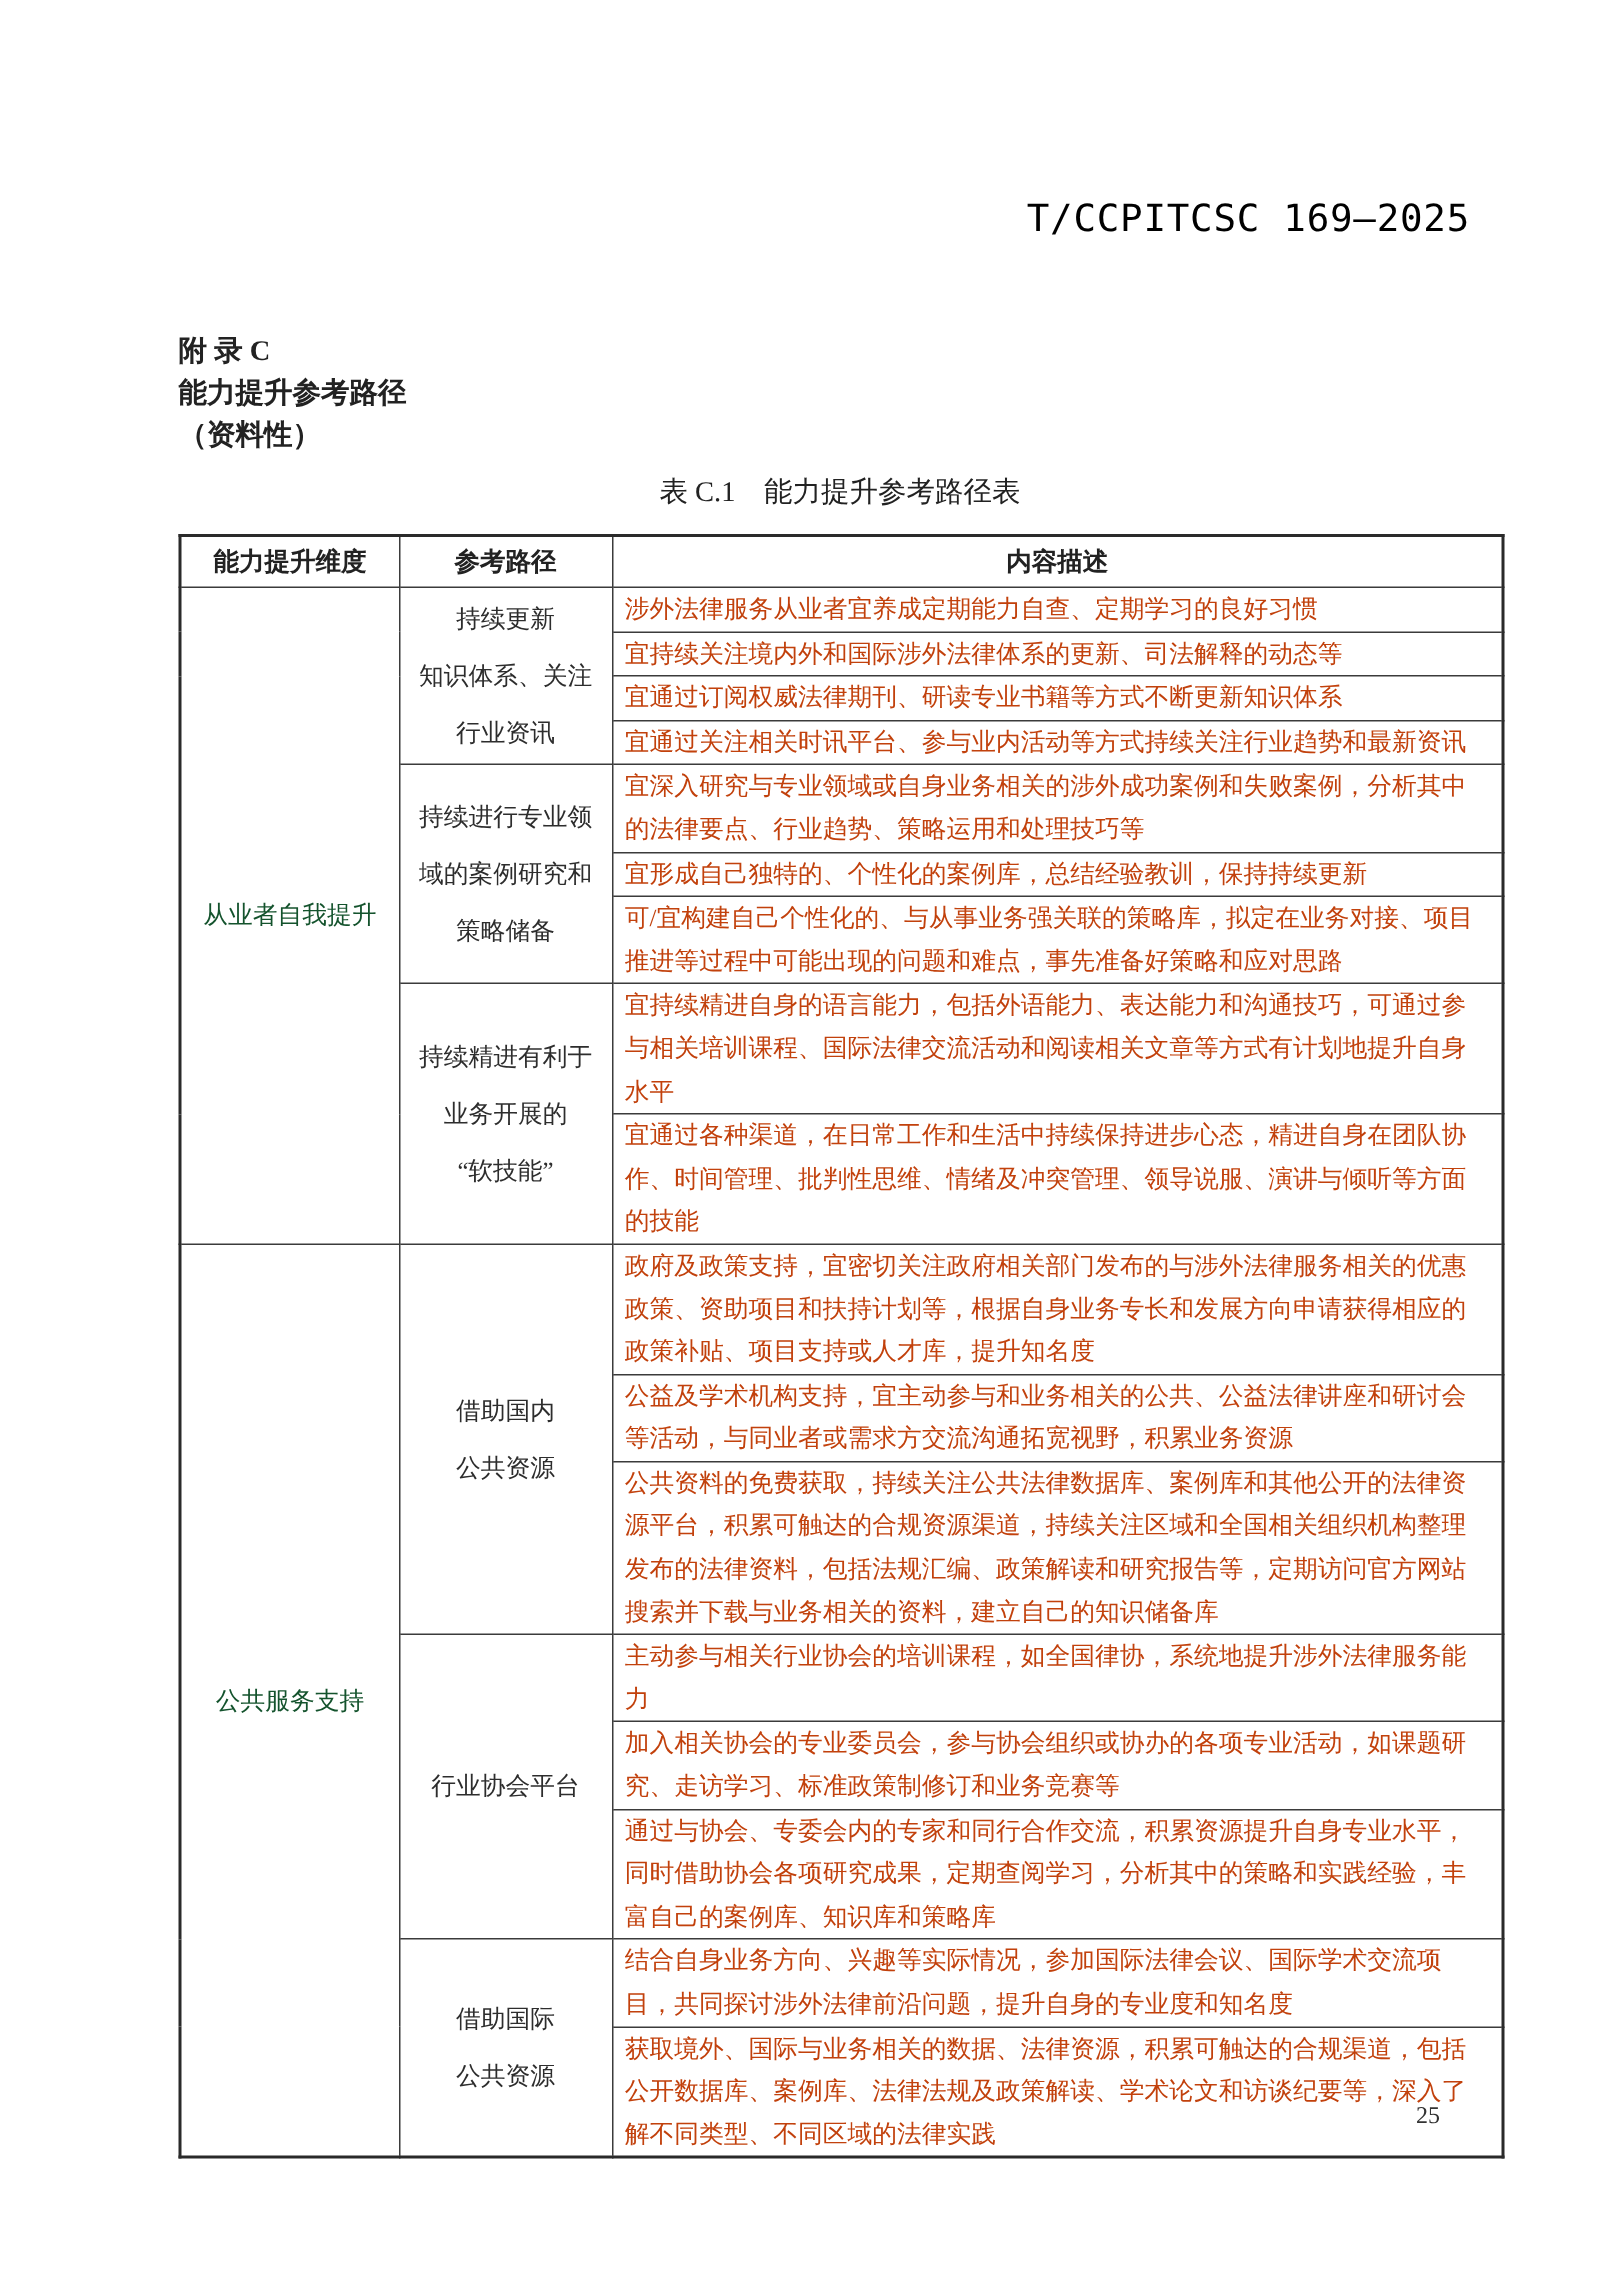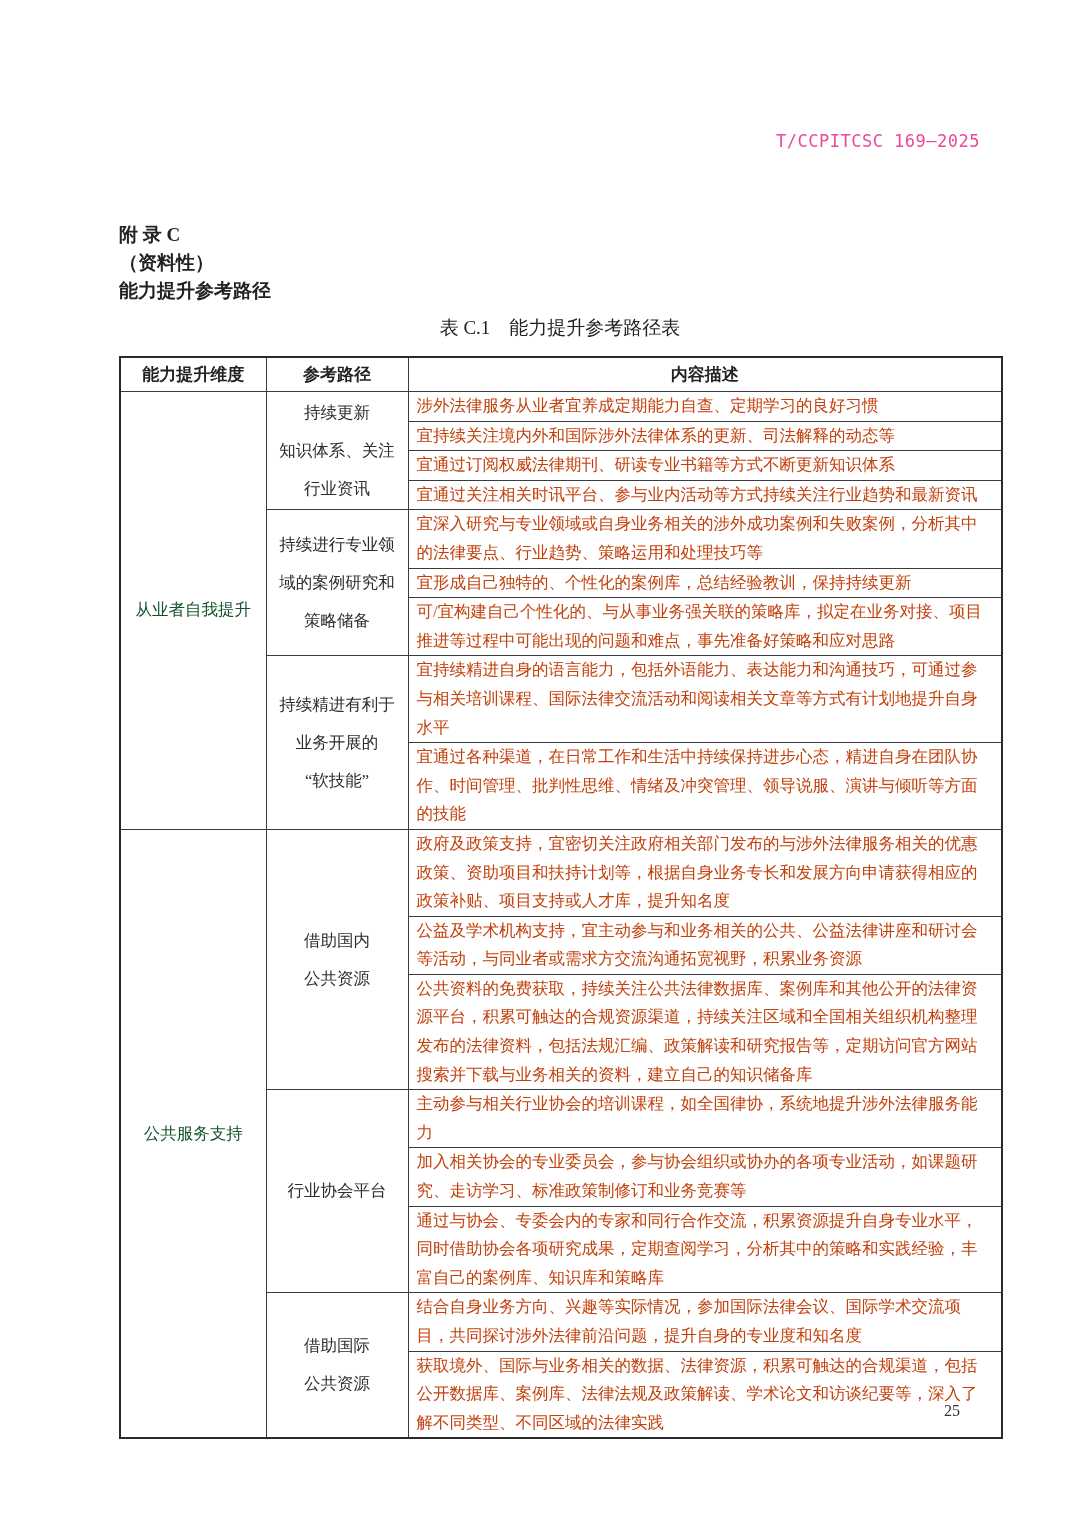--- a/index.html
+++ b/index.html
@@ -7,21 +7,21 @@
     position:relative;
     width:1080px;height:1527px;
     background:#ffffff;
     font-family:"Liberation Serif", serif;
     color:#2d2d2d;
     overflow:hidden;
   }
   .doc-number{
     position:absolute;top:131px;right:100px;
     font-family:"DejaVu Sans Mono", monospace;
-    font-size:17px;letter-spacing:0.5px;color:#ec4899;
+    font-size:25px;letter-spacing:0.5px;color:#000000;
   }
   .titles{
     position:absolute;top:221px;left:119px;width:882px;
     text-align:left;font-weight:bold;font-size:19px;line-height:28px;color:#222;
   }
   .table-caption{
     position:absolute;top:315px;left:119px;width:882px;
     text-align:center;font-weight:normal;font-size:19px;color:#222;
   }
   table.cap{
@@ -53,22 +53,22 @@
 </style>
 </head>
 <body>
 
 <div class="page">
 
   <div class="doc-number">T/CCPITCSC 169—2025</div>
 
   <div class="titles">
     <div>附 录 C</div>
+    <div>能力提升参考路径</div>
     <div>（资料性）</div>
-    <div>能力提升参考路径</div>
   </div>
 
   <div class="table-caption">表 C.1　能力提升参考路径表</div>
 
   <table class="cap">
     <colgroup>
       <col style="width:146px">
       <col style="width:142px">
       <col style="width:594px">
     </colgroup>

